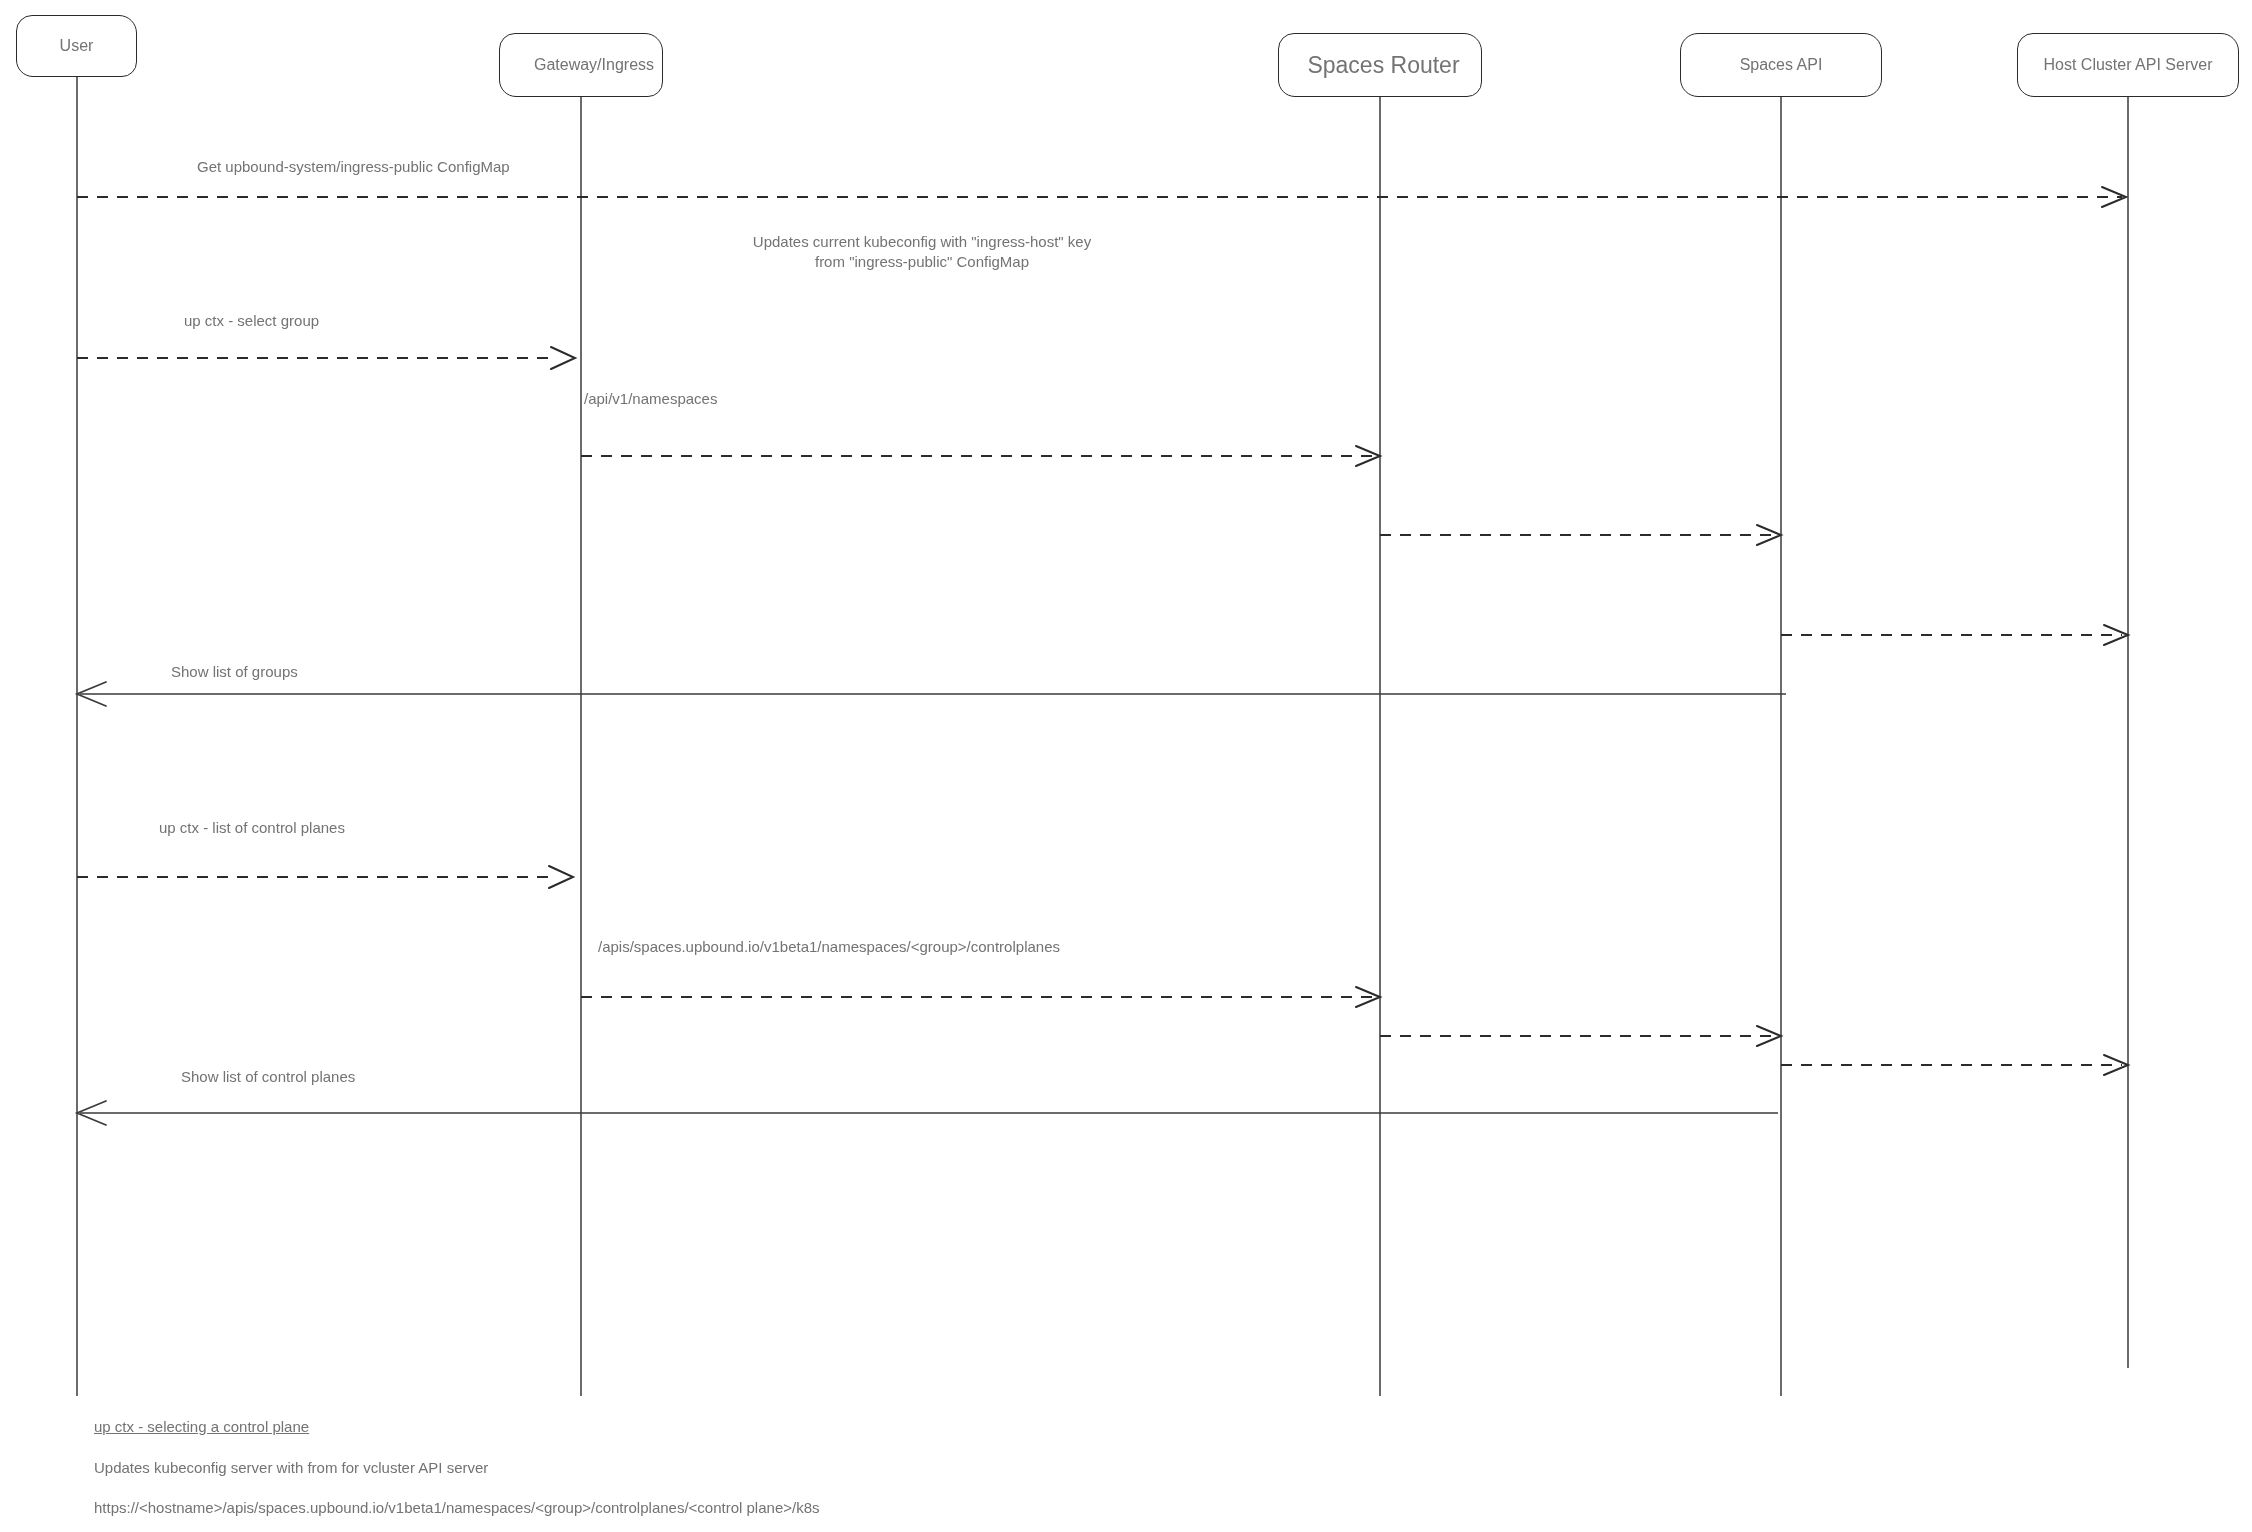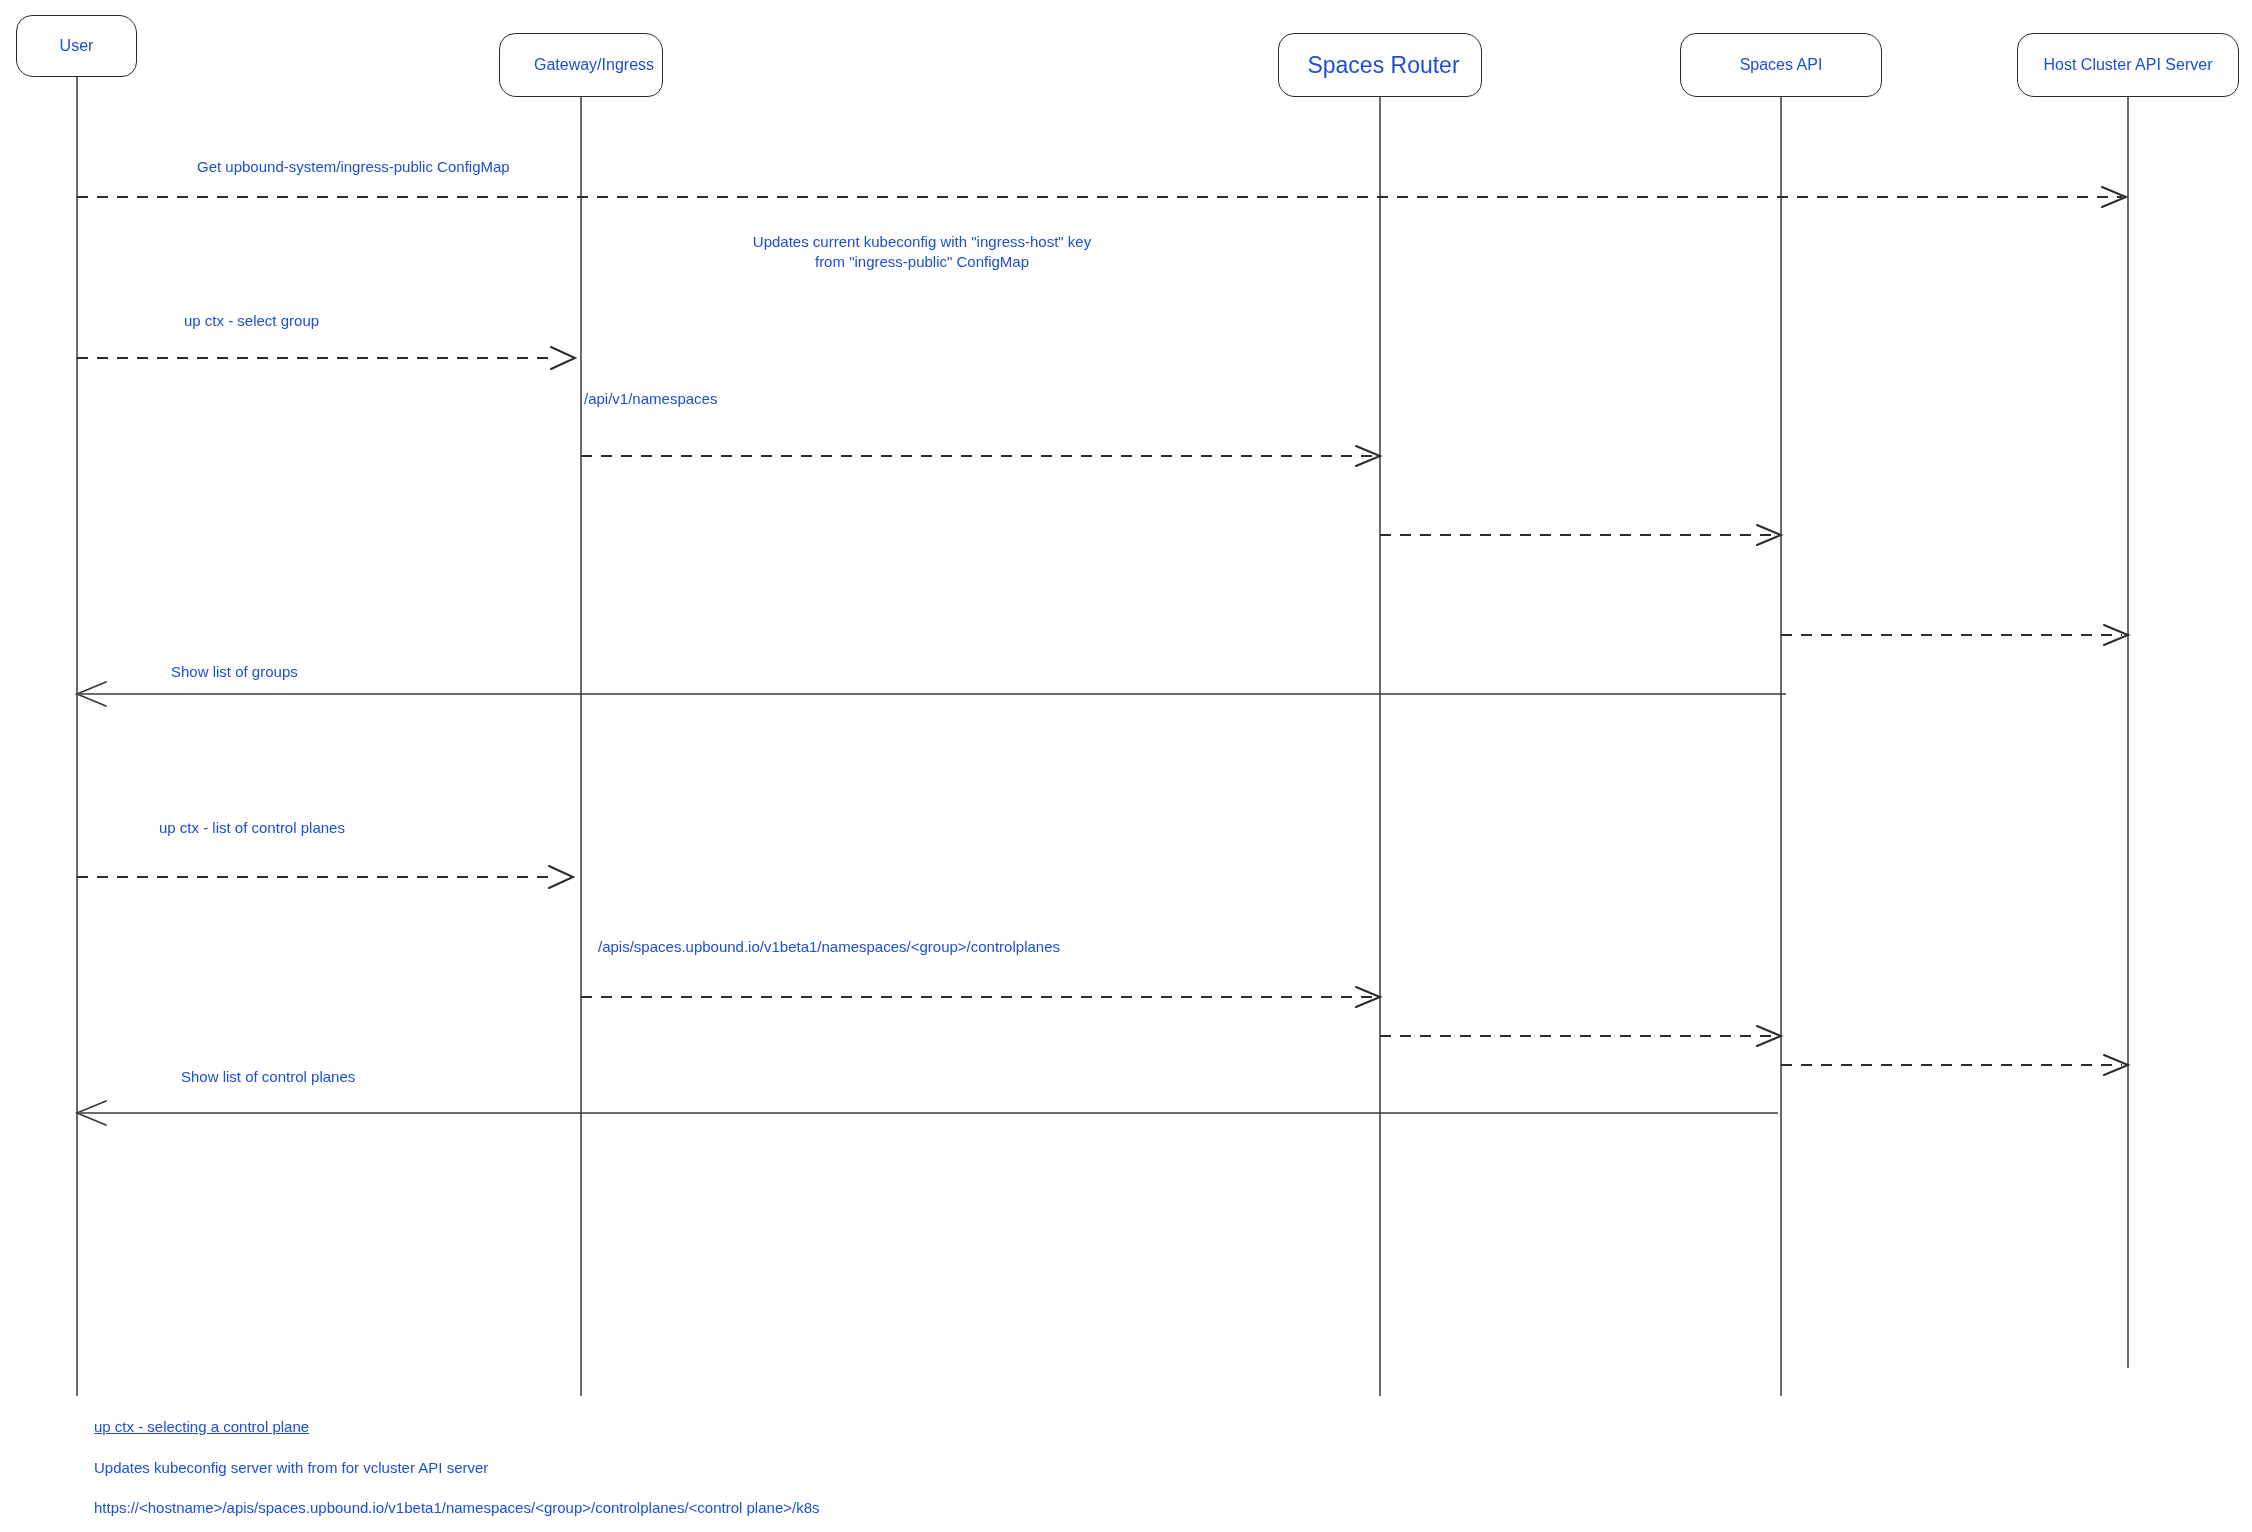--- a/index.html
+++ b/index.html
@@ -1,21 +1,21 @@
 <!DOCTYPE html>
 <html><head>
 <meta charset="utf-8">
 <style>
   html,body{margin:0;padding:0;background:#ffffff;}
   .canvas{
     position:relative;
     width:2252px;height:1532px;
     background:#ffffff;
     font-family:"Liberation Sans", sans-serif;
-    color:#1d4ed8;
+    color:#737373;
     overflow:hidden;
   }
   .lines{position:absolute;left:0;top:0;}
   .actor{
     position:absolute;
     box-sizing:border-box;
     border:1.8px solid #2a2a2a;
     border-radius:16px 18px 15px 17px;
     background:#ffffff;
     display:flex;align-items:center;justify-content:center;
@@ -128,21 +128,21 @@
   </div>
 
   <div class="actor" style="left:499px;top:33px;width:164px;height:64px;padding-left:26px;">
     <span>Gateway/Ingress</span>
   </div>
 
   <div class="actor big" style="left:1278px;top:33px;width:204px;height:64px;padding-left:7px;">
     <span>Spaces Router</span>
   </div>
 
-  <div class="actor" style="left:1680px;top:33px;width:202px;height:64px;">
+  <div class="actor" style="left:1680px;top:33px;width:202px;height:64px;border-radius:18px;">
     <span>Spaces API</span>
   </div>
 
   <div class="actor" style="left:2017px;top:33px;width:222px;height:64px;">
     <span>Host Cluster API Server</span>
   </div>
 
   <div class="msg-label" style="left:197px;top:157px;">Get upbound-system/ingress-public ConfigMap</div>
 
   <div class="note" style="left:922px;top:232px;">

